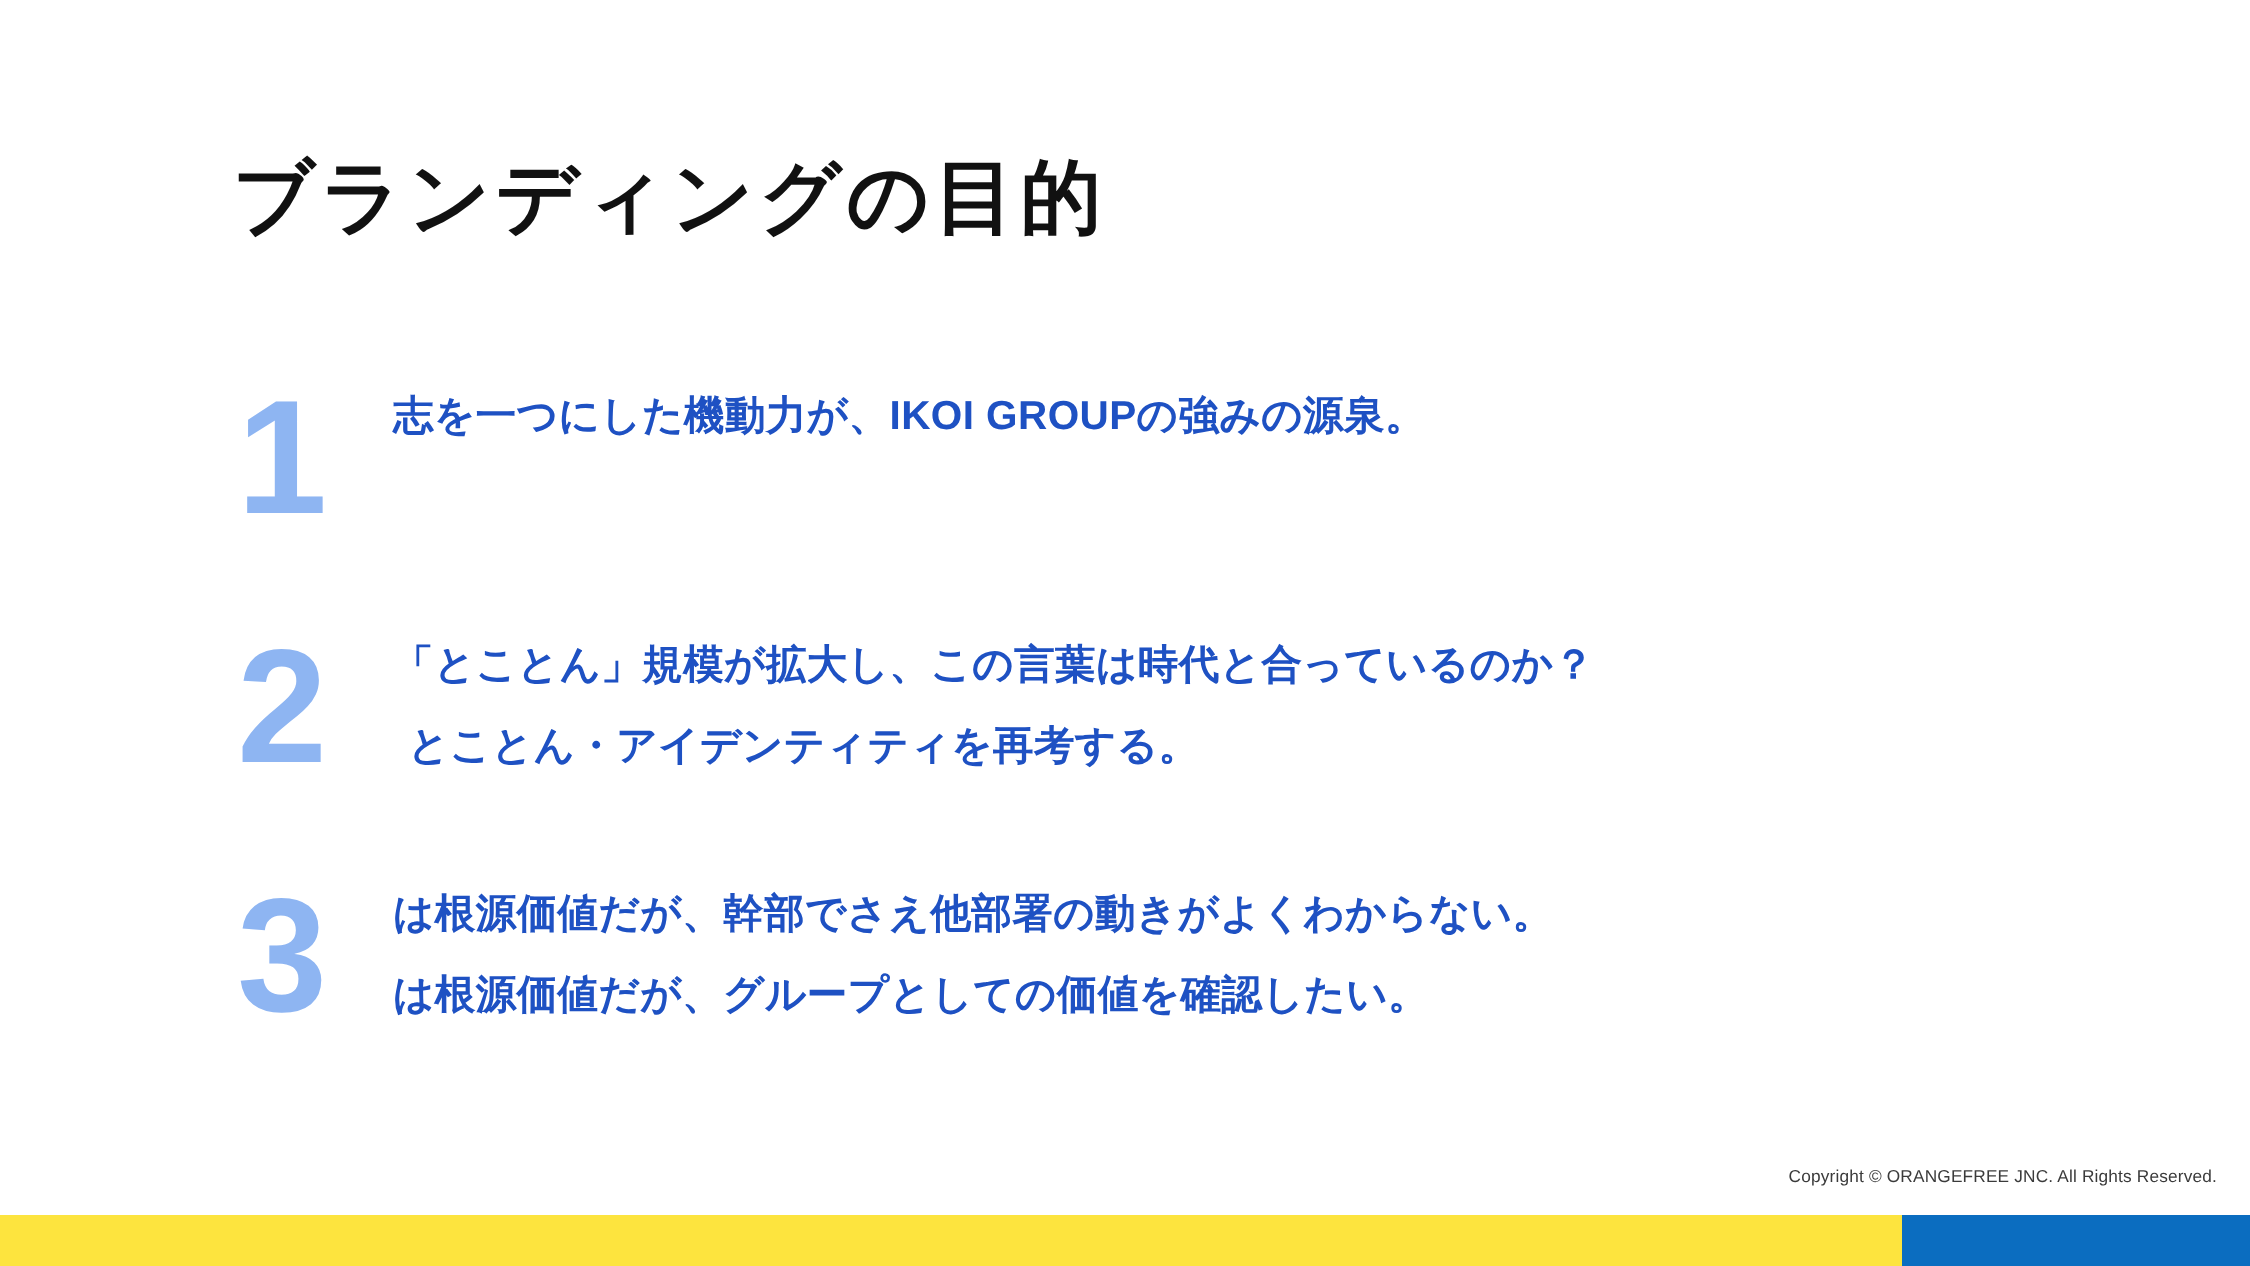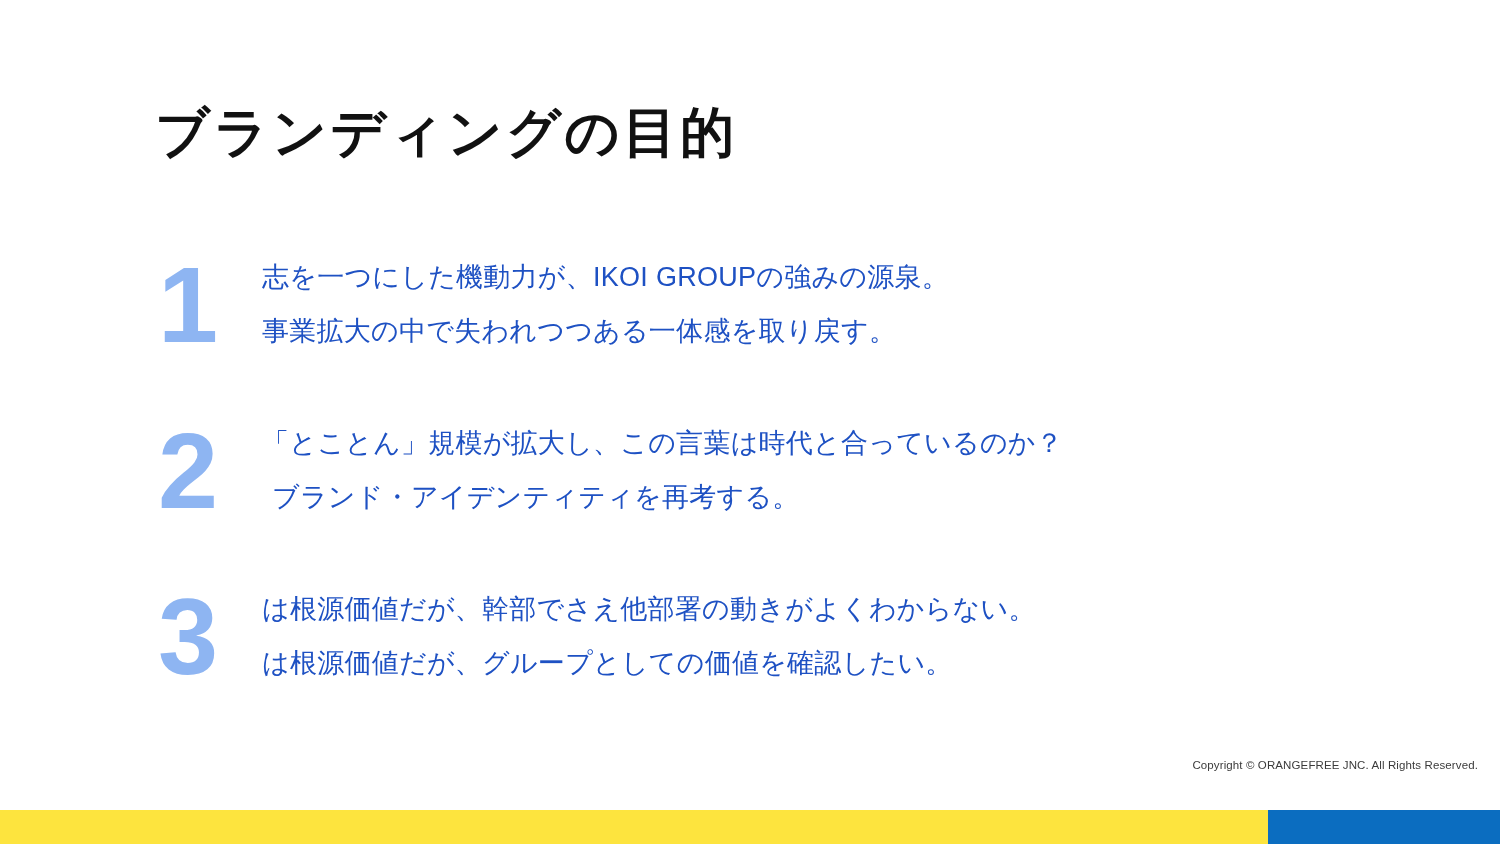--- a/index.html
+++ b/index.html
@@ -58,35 +58,35 @@
     padding-left: 8px;
     box-sizing: border-box;
     user-select: none;
   }
   .point-text {
     flex: 1 1 auto;
     padding-top: 12px;
   }
   .point-line {
     font-size: 27px;
-    font-weight: 400;
+    font-weight: 700;
     color: #1e51c3;
     line-height: 1.0;
     letter-spacing: 0.01em;
     white-space: nowrap;
     margin-bottom: 27px;
   }
   .point-line:last-child { margin-bottom: 0; }
   .point-line.indent { padding-left: 10px; }
 
   
   .copyright {
     position: absolute;
     right: 22px;
-    top: 759px;
+    top: 779px;
     font-size: 11.5px;
     color: #3b3b3b;
     letter-spacing: 0.01em;
     white-space: nowrap;
   }
   .footer-bar {
     position: absolute;
     left: 0;
     bottom: 0;
     width: 1500px;
@@ -110,29 +110,28 @@
 <div class="slide">
 
   <div class="slide-title">ブランディングの目的</div>
 
   <div class="points">
 
     <div class="point-row">
       <div class="point-number">1</div>
       <div class="point-text">
         <div class="point-line">志を一つにした機動力が、IKOI GROUPの強みの源泉。</div>
-        <div class="point-line">事業拡大の中で失われつつある一体感を取り戻す。</div>
       </div>
     </div>
 
     <div class="point-row">
       <div class="point-number">2</div>
       <div class="point-text">
         <div class="point-line">「とことん」規模が拡大し、この言葉は時代と合っているのか？</div>
-        <div class="point-line indent">ブランド・アイデンティティを再考する。</div>
+        <div class="point-line indent">とことん・アイデンティティを再考する。</div>
       </div>
     </div>
 
     <div class="point-row">
       <div class="point-number">3</div>
       <div class="point-text">
         <div class="point-line">は根源価値だが、幹部でさえ他部署の動きがよくわからない。</div>
         <div class="point-line">は根源価値だが、グループとしての価値を確認したい。</div>
       </div>
     </div>

